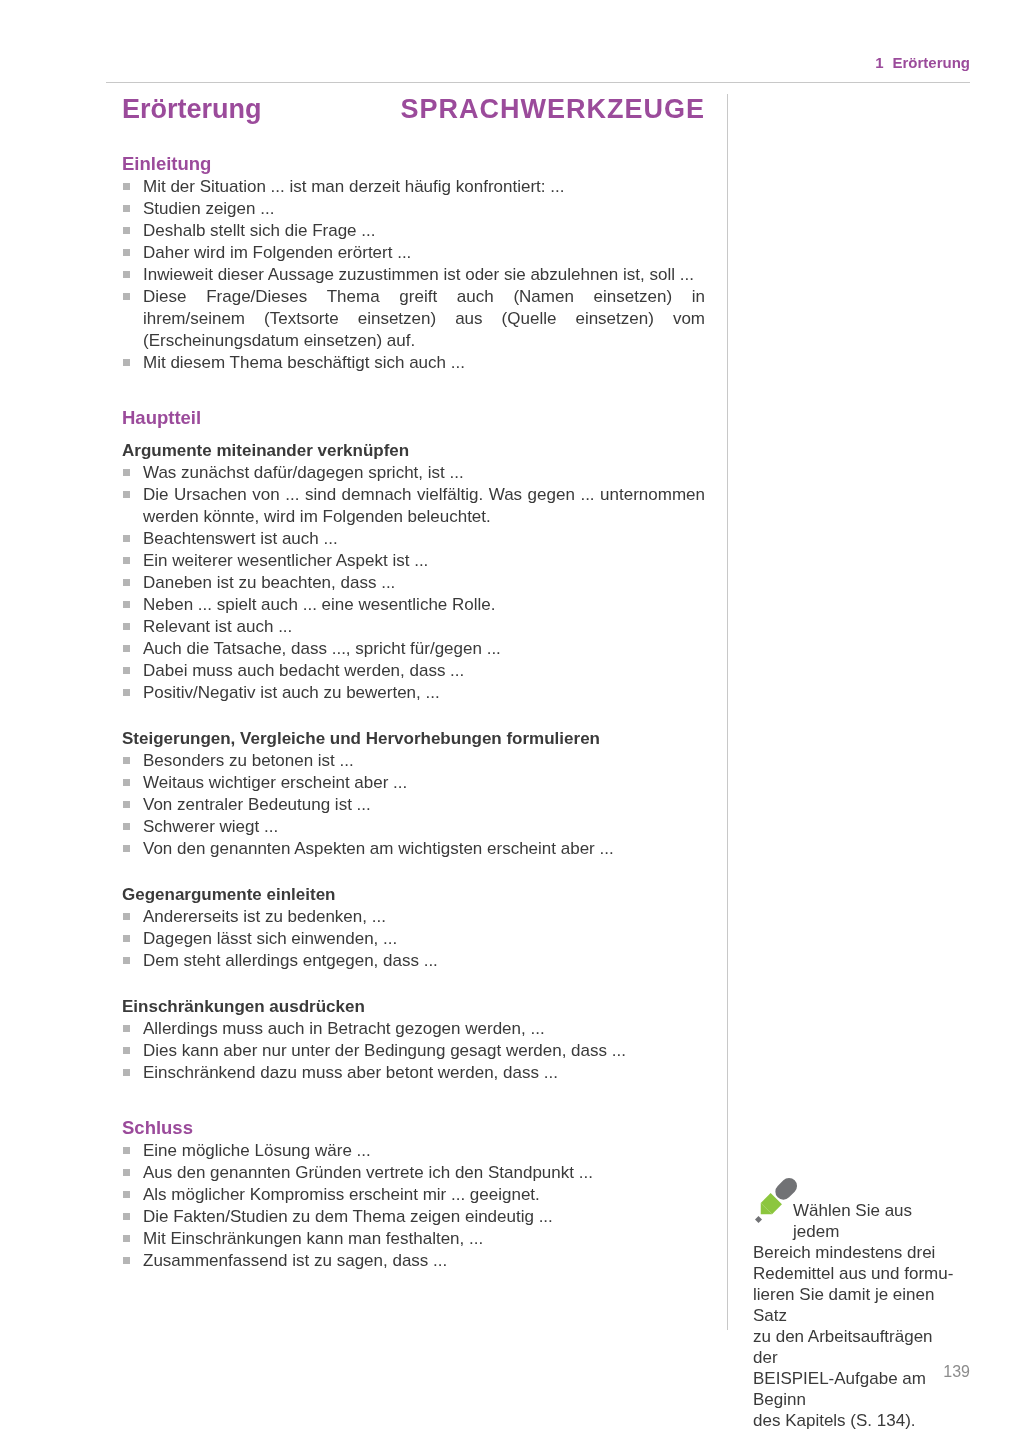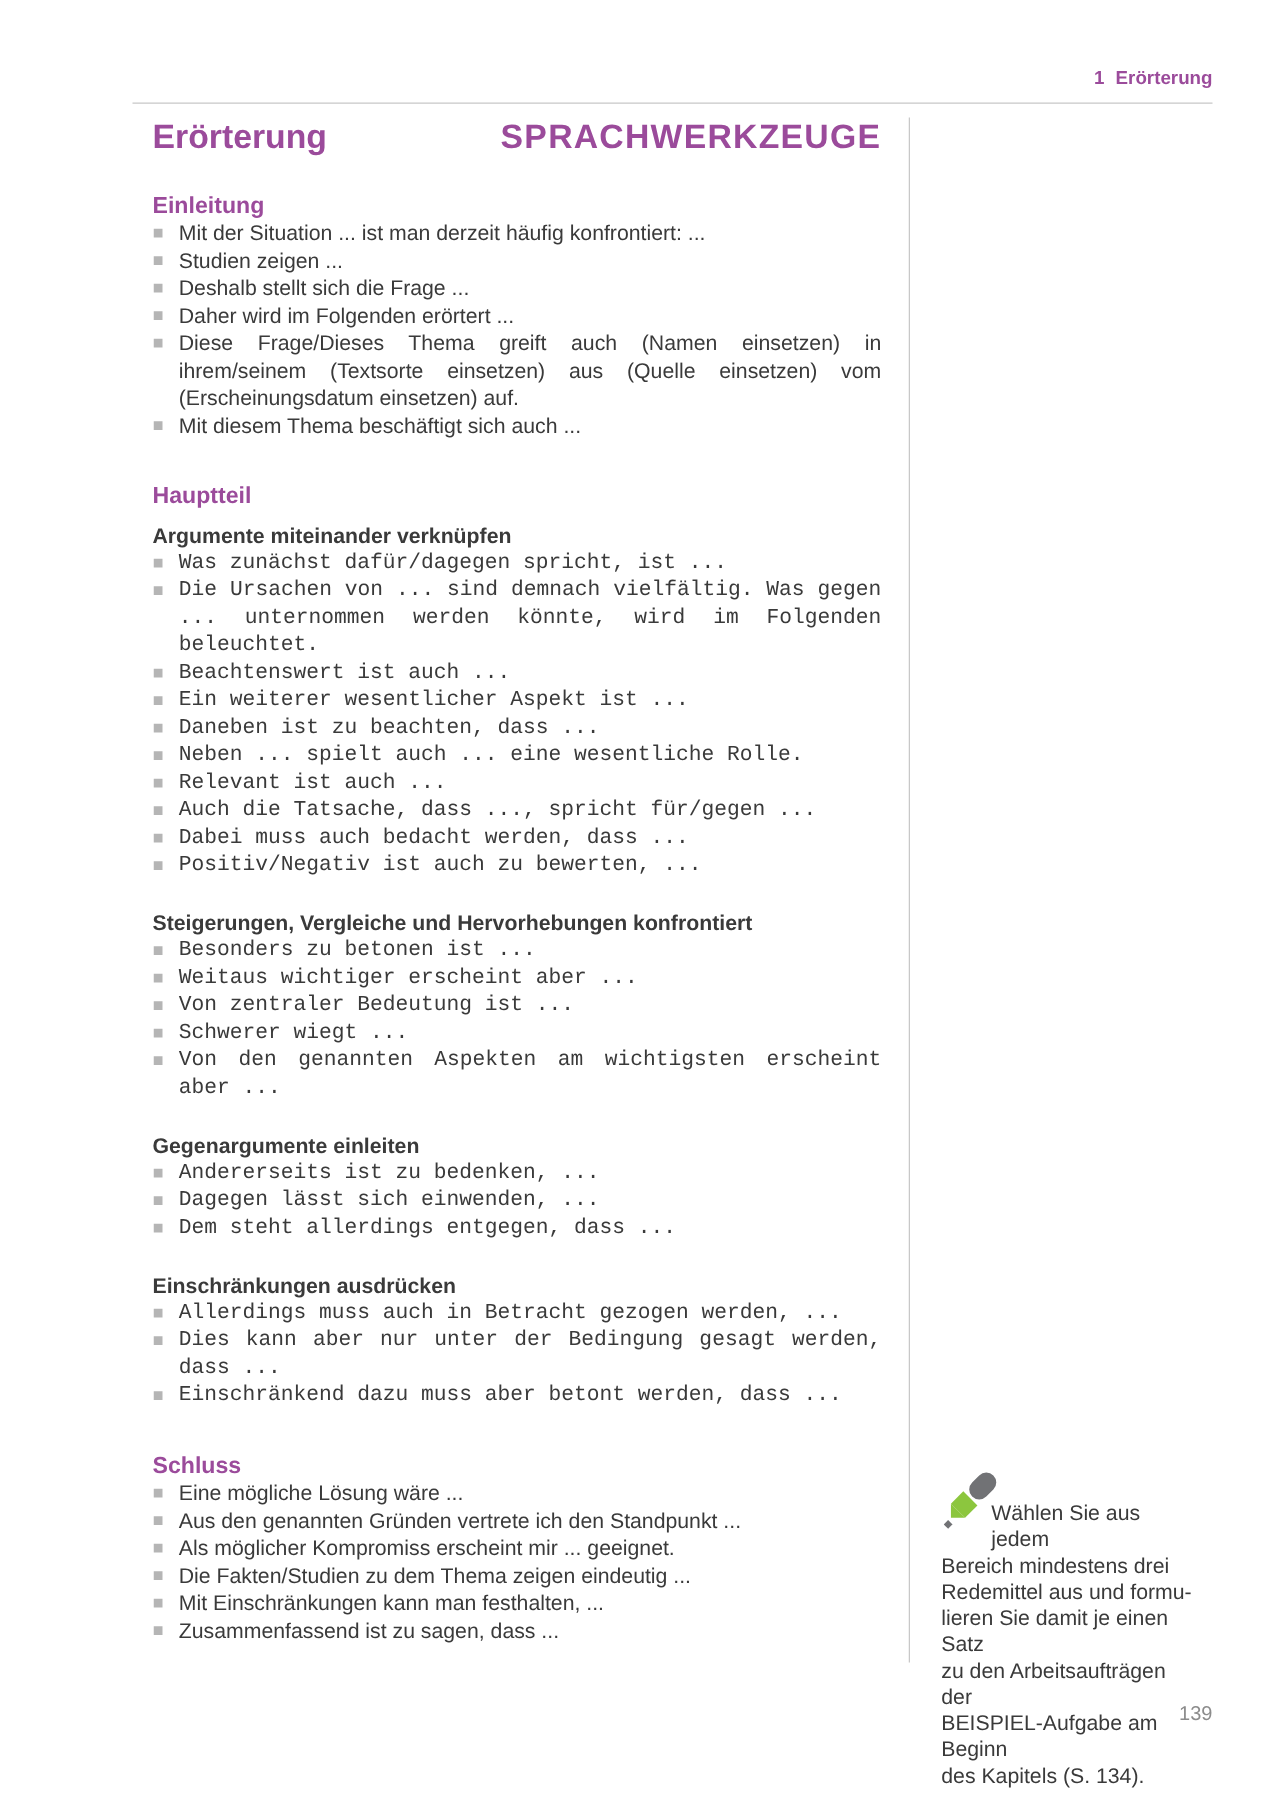--- a/index.html
+++ b/index.html
@@ -47,21 +47,21 @@
   .section:not(:first-child) .sec-heading { margin-top:32px; }
   .group-subheading {
     font-size:17px; line-height:22px; font-weight:bold; color:#3a3a3a;
     margin-top:24px;
   }
   .group:first-child .group-subheading { margin-top:10px; }
   .sec-list {
     list-style:none; margin-top:9px;
   }
   .group .sec-list { margin-top:0; }
-  .group .group-subheading + .sec-list { margin-top:0;font-family:Liberation Mono, monospace; }
+  .group .group-subheading + .sec-list { margin-top:0; }
   .sec-list li {
     position:relative; padding-left:21px;
     font-size:17px; line-height:22px;
     text-align:justify;
   }
   .sec-list li::before {
     content:""; position:absolute; left:1px; top:7px;
     width:7px; height:7px; background:#b5b5b5;
   }
   .margin-note {
@@ -103,20 +103,21 @@
       <ul class="sec-list">
 
     <li><span>Mit der Situation ... ist man derzeit häufig konfrontiert: ...</span></li>
 
     <li><span>Studien zeigen ...</span></li>
 
     <li><span>Deshalb stellt sich die Frage ...</span></li>
 
     <li><span>Daher wird im Folgenden erörtert ...</span></li>
 
+    <li><span>Inwieweit dieser Aussage zuzustimmen ist oder sie abzulehnen ist, soll ...</span></li>
 
     <li><span>Diese Frage/Dieses Thema greift auch (Namen einsetzen) in ihrem/seinem (Textsorte einsetzen) aus (Quelle einsetzen) vom (Erscheinungsdatum einsetzen) auf.</span></li>
 
     <li><span>Mit diesem Thema beschäftigt sich auch ...</span></li>
   </ul>
     </div>
   </div>
     </div>
 
     <div class="section">
@@ -142,21 +143,21 @@
 
     <li><span>Auch die Tatsache, dass ..., spricht für/gegen ...</span></li>
 
     <li><span>Dabei muss auch bedacht werden, dass ...</span></li>
 
     <li><span>Positiv/Negativ ist auch zu bewerten, ...</span></li>
   </ul>
     </div>
 
     <div class="group">
-      <div class="group-subheading">Steigerungen, Vergleiche und Hervorhebungen konfrontiert</div>
+      <div class="group-subheading">Steigerungen, Vergleiche und Hervorhebungen formulieren</div>
       <ul class="sec-list">
 
     <li><span>Besonders zu betonen ist ...</span></li>
 
     <li><span>Weitaus wichtiger erscheint aber ...</span></li>
 
     <li><span>Von zentraler Bedeutung ist ...</span></li>
 
     <li><span>Schwerer wiegt ...</span></li>
 

